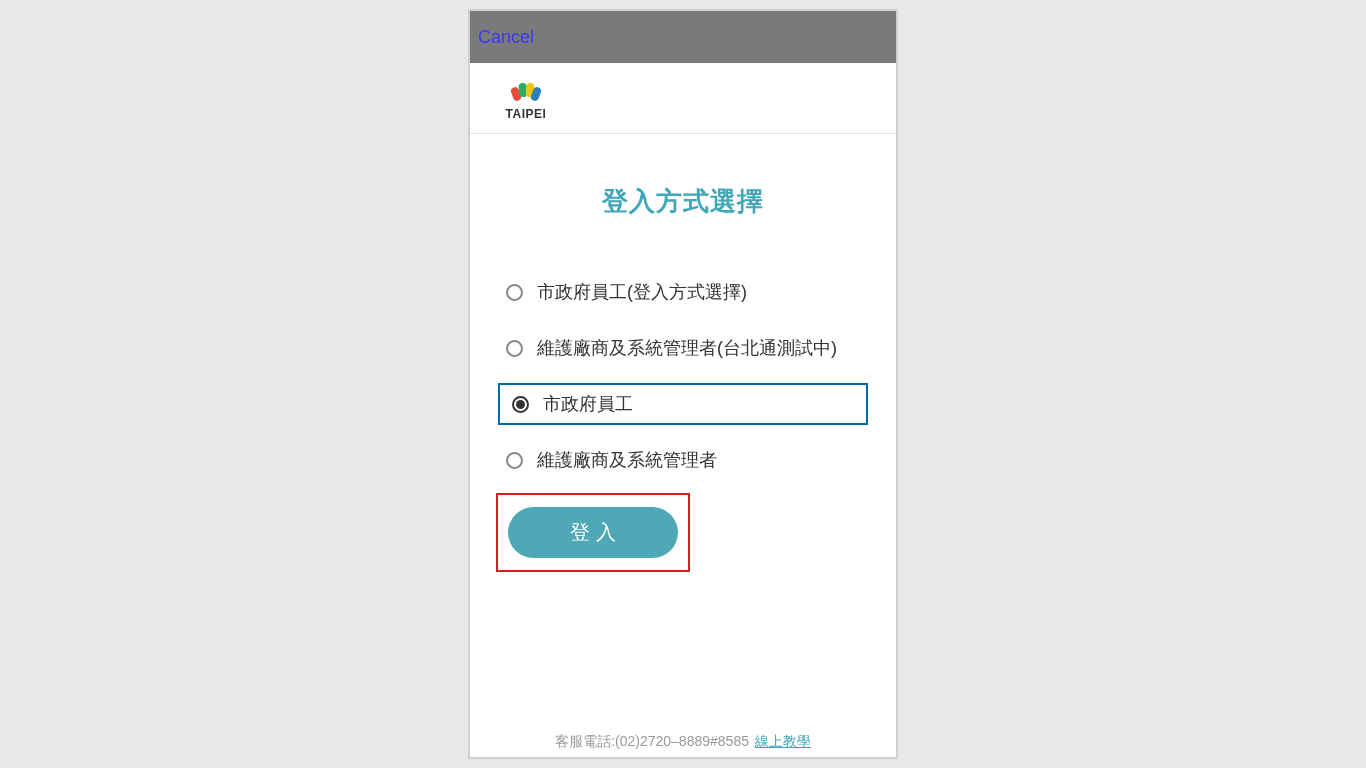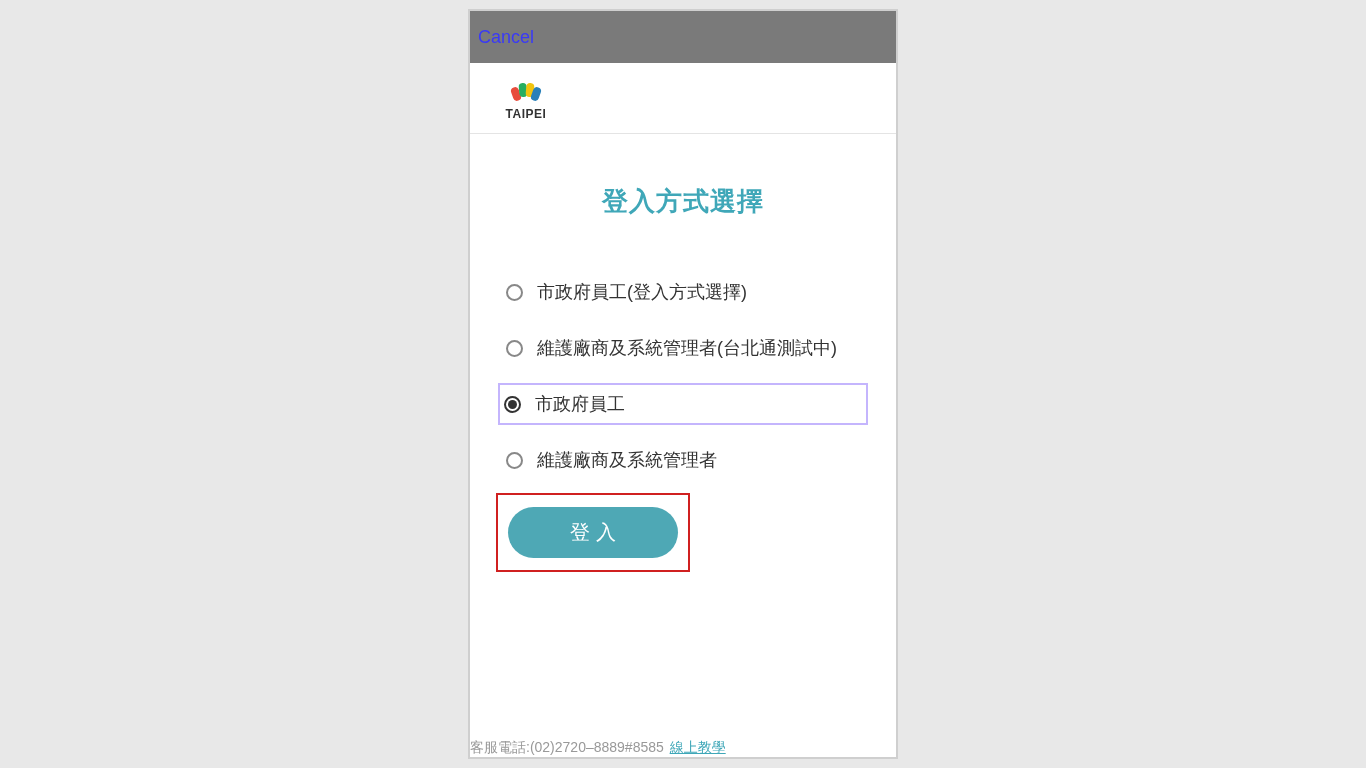--- a/index.html
+++ b/index.html
@@ -104,22 +104,22 @@
       gap: 22px;
       padding: 0 8px;
     }
     .radio-row {
       display: flex;
       align-items: center;
       gap: 14px;
       padding: 4px 2px;
     }
     .radio-row.highlighted {
-      border: 2px solid #c4b5fd;
-      padding: 6px 4px;
+      border: 2px solid #0369a1;
+      padding: 6px 12px;
       margin: -4px -6px;
     }
     .radio-circle {
       width: 17px;
       height: 17px;
       border: 2px solid #888;
       border-radius: 50%;
       flex-shrink: 0;
       display: flex;
       align-items: center;
@@ -159,22 +159,22 @@
       color: #fff;
       font-size: 20px;
       border: none;
       border-radius: 26px;
       padding: 12px 56px;
       cursor: pointer;
       letter-spacing: 6px;
       text-indent: 6px;
     }
     .footer {
-      padding: 10px 0 0 0;
-      text-align: left;
+      padding: 10px 0 6px 0;
+      text-align: center;
       font-size: 14px;
       color: #999;
     }
     .footer-link {
       color: #3fa7b8;
       text-decoration: underline;
       cursor: pointer;
       margin-left: 2px;
     }
   </style>

